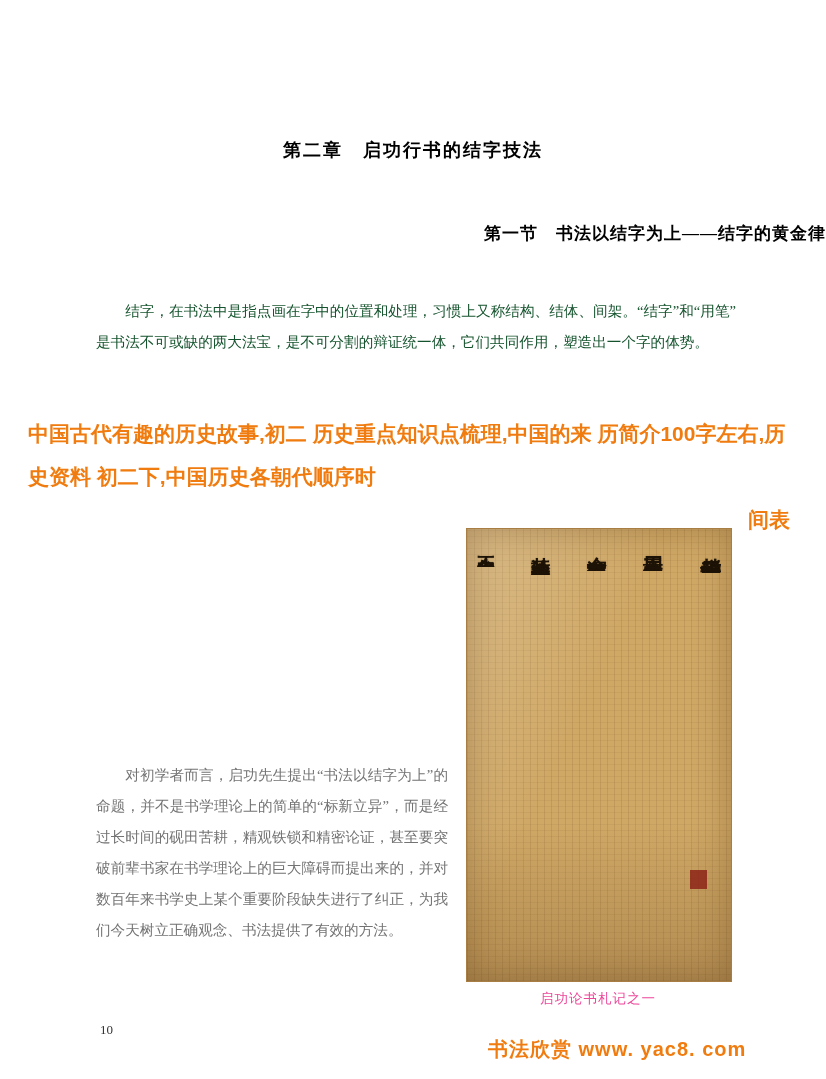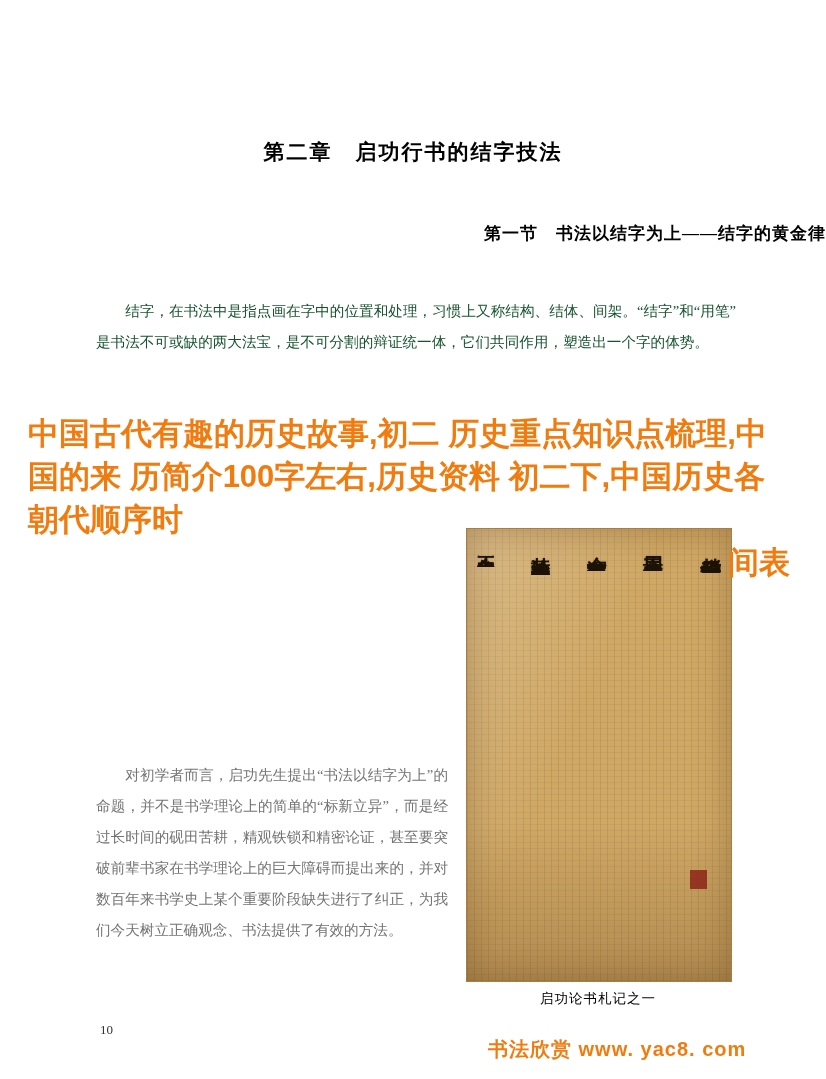--- a/index.html
+++ b/index.html
@@ -30,21 +30,21 @@
     width: 826px;
     height: 1079px;
   }
 
   .chapter-title {
     position: absolute;
     top: 138px;
     left: 0;
     width: 826px;
     text-align: center;
-    font-size: 21px;
+    font-size: 18px;
     font-weight: bold;
     letter-spacing: 2px;
     color: #000;
   }
 
   .section-title {
     position: absolute;
     top: 222px;
     left: 0;
     width: 826px;
@@ -164,32 +164,32 @@
     opacity: 0.85;
   }
 
   .plate-caption {
     position: absolute;
     left: 466px;
     top: 990px;
     width: 264px;
     text-align: center;
     font-size: 13.5px;
-    color: #000000;
+    color: #ec4899;
     letter-spacing: 1px;
   }
 
   
   .overlay-title {
     position: absolute;
     left: 28px;
     top: 412px;
     width: 762px;
     font-family: "Liberation Sans", "DejaVu Sans", sans-serif;
-    font-size: 31px;
+    font-size: 21px;
     font-weight: bold;
     line-height: 43px;
     color: #f07c10;
     text-align: left;
     letter-spacing: 0px;
   }
   .overlay-title .line-last {
     display: block;
     text-align: right;
   }

